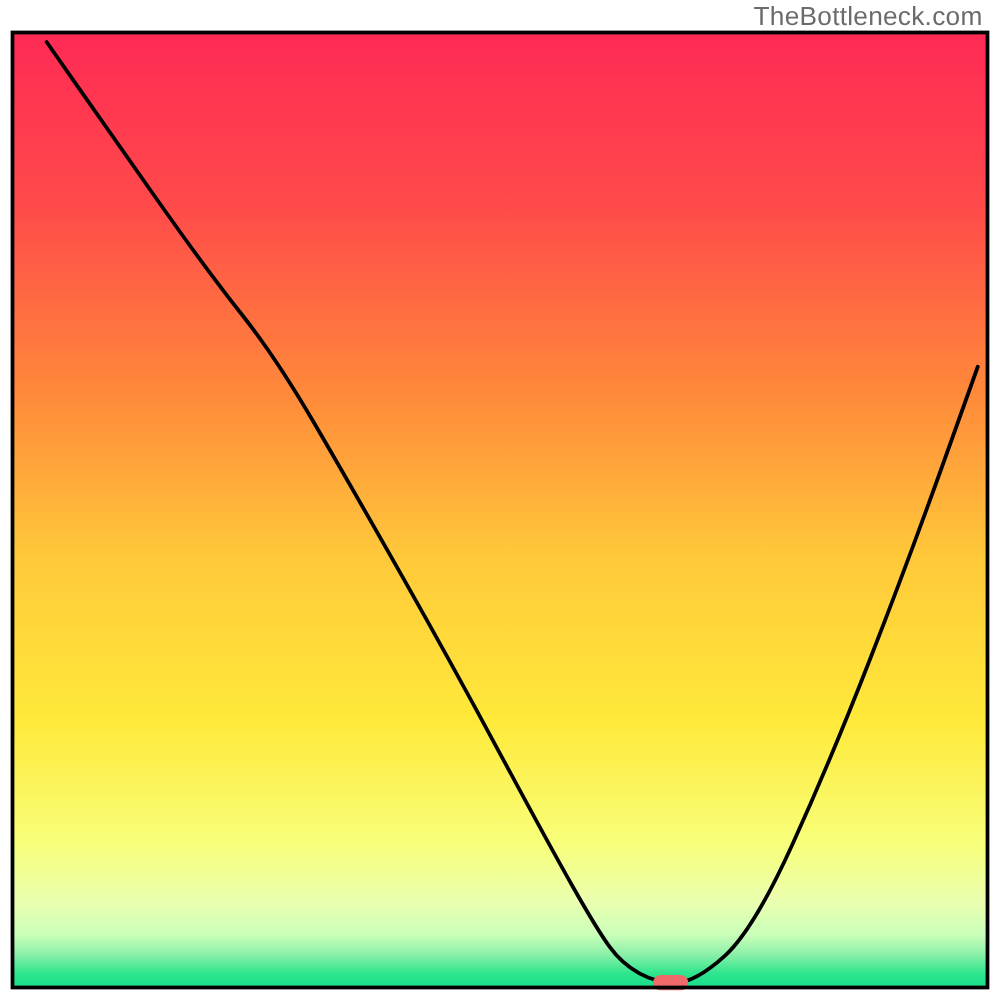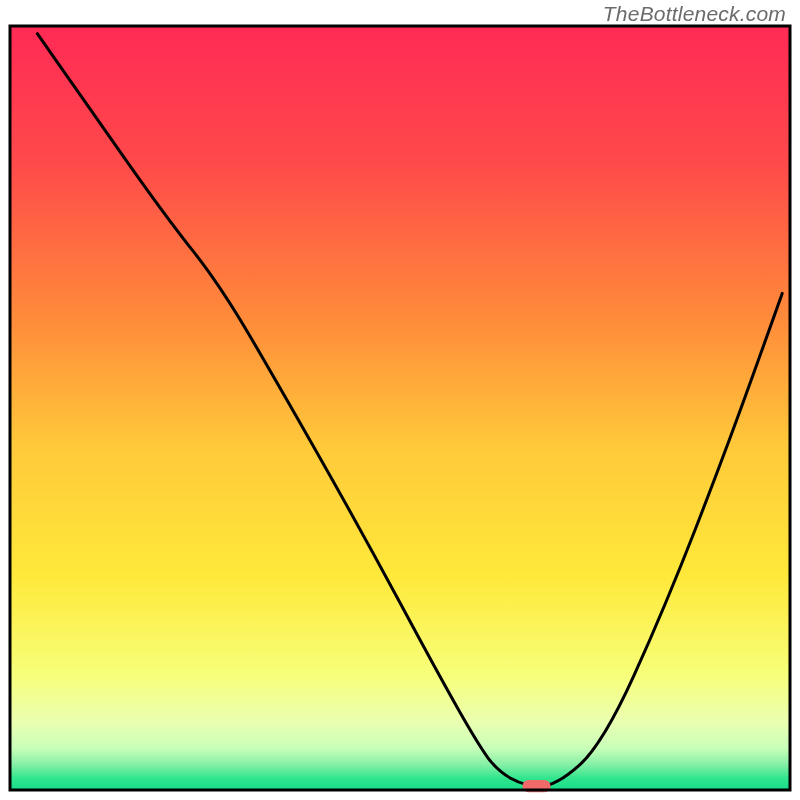--- a/index.html
+++ b/index.html
@@ -8,21 +8,20 @@
     width: 800px;
     height: 800px;
     overflow: hidden;
     background: #ffffff;
     font-family: Arial, Helvetica, sans-serif;
   }
   .chart-container {
     position: relative;
     width: 800px;
     height: 800px;
-    font-style: italic;
   }
   .watermark {
     position: absolute;
     top: 2px;
     right: 14px;
     font-size: 21px;
     color: #6b6b6b;
     font-weight: 500;
     letter-spacing: 0.2px;
   }

